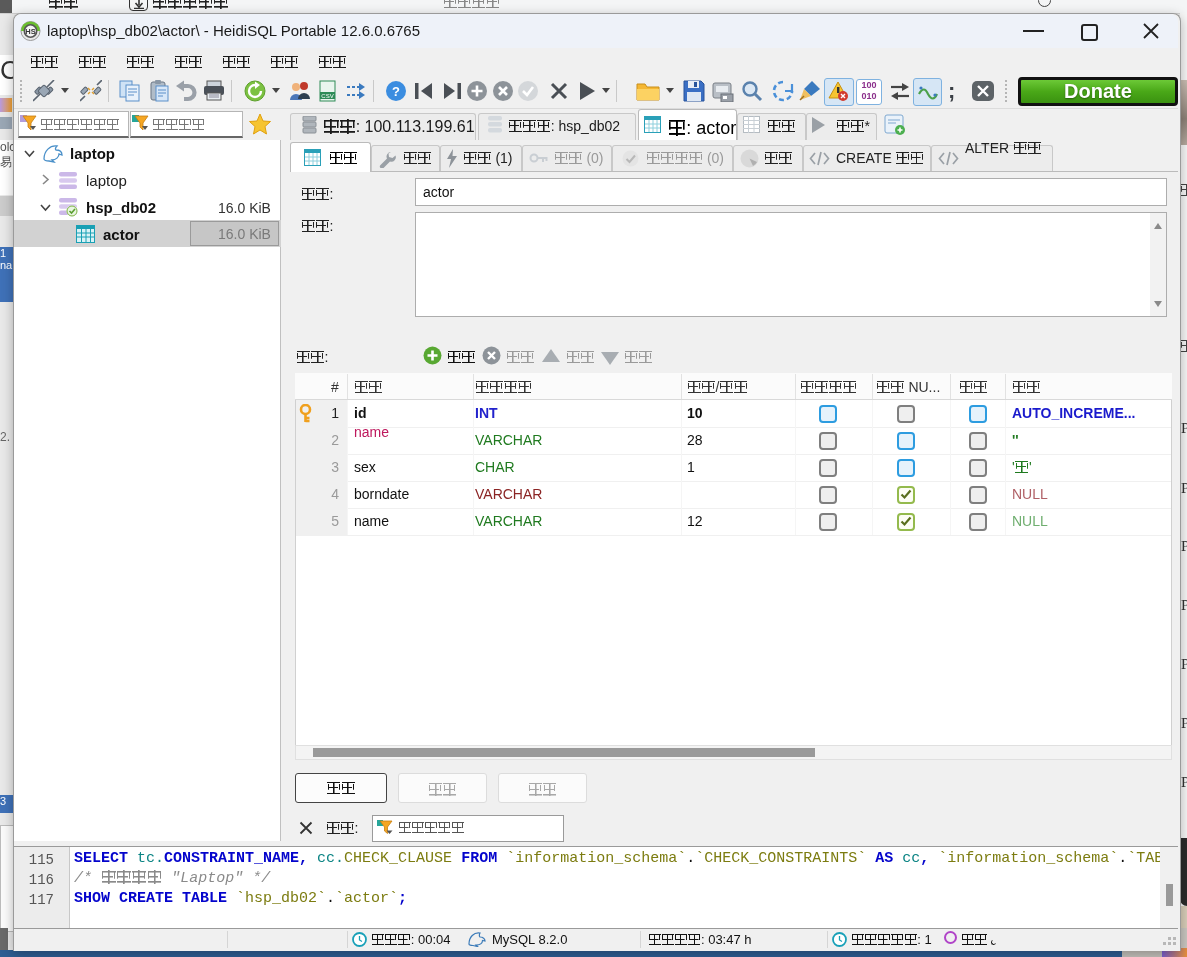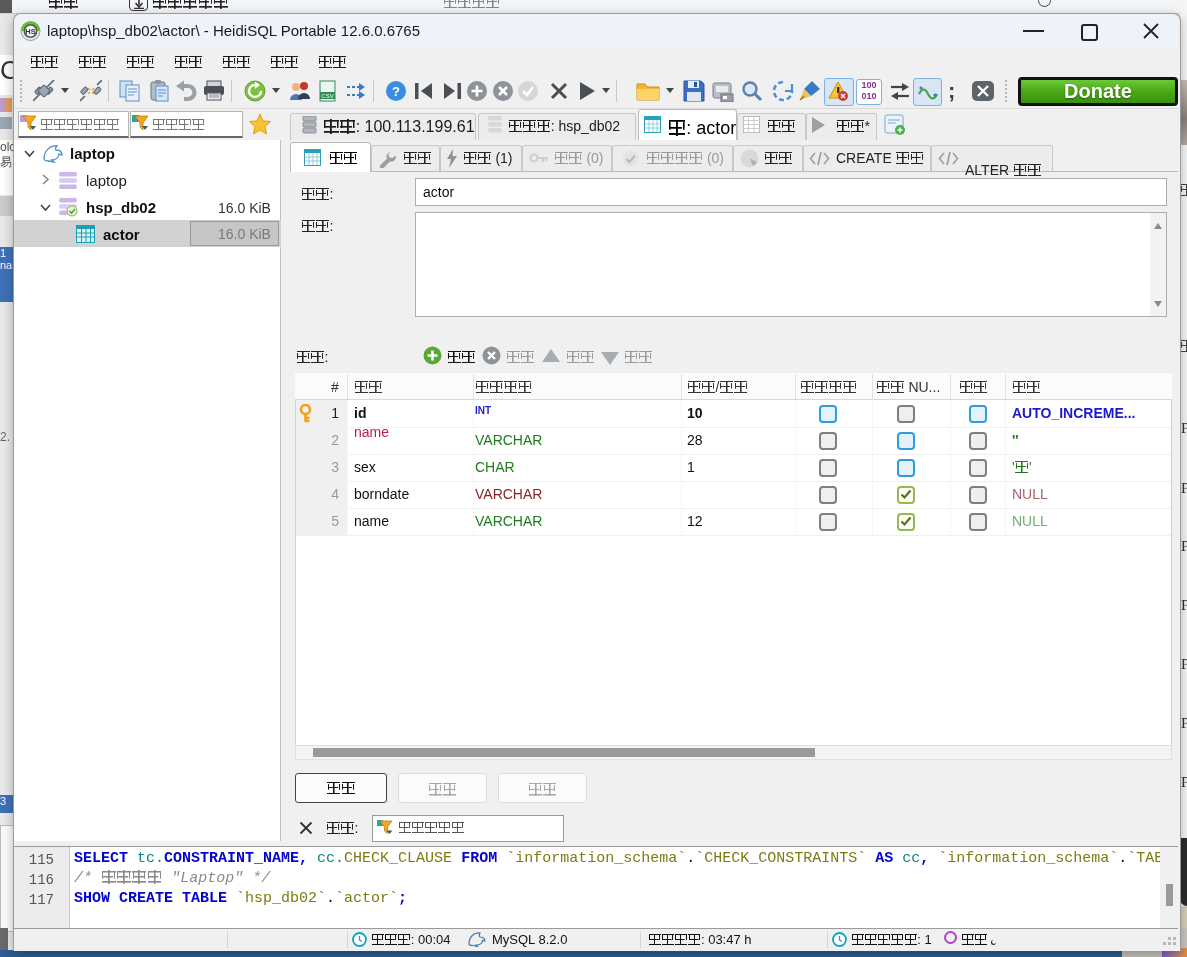--- a/index.html
+++ b/index.html
@@ -374,21 +374,21 @@
     <path d="M9.5 9.5 L17 13 A9 9 0 0 1 13 17 Z" fill="#b0b0b0"></path>
   </svg>
 <div class="a t" style="left:764px;top:150px;font-size:14px;color:#222"><i class="c"></i><i class="c"></i></div>
 <svg class="a" style="left:809px;top:151px" width="21" height="15" viewBox="0 0 21 15">
 <path d="M6 2 L1.5 7.5 L6 13 M15 2 L19.5 7.5 L15 13 M12 1 L9 14" fill="none" stroke="#9aa0a6" stroke-width="1.7"></path>
   </svg>
 <div class="a t" style="left:836px;top:150px;font-size:14px;color:#222">CREATE <i class="c"></i><i class="c"></i></div>
 <svg class="a" style="left:938px;top:151px" width="21" height="15" viewBox="0 0 21 15">
 <path d="M6 2 L1.5 7.5 L6 13 M15 2 L19.5 7.5 L15 13 M12 1 L9 14" fill="none" stroke="#9aa0a6" stroke-width="1.7"></path>
   </svg>
-<div class="a t" style="left:965px;top:162px;font-size:14px;color:#222">ALTER <i class="c"></i><i class="c"></i></div>
+<div class="a t" style="left:965px;top:140px;font-size:14px;color:#222">ALTER <i class="c"></i><i class="c"></i></div>
 <div class="a t" style="left:301px;top:186px;font-size:14px;color:#222"><i class="c"></i><i class="c"></i>:</div>
 <div class="a" style="left:415px;top:178px;width:752px;height:28px;background:#fff;border:1px solid #adadad;box-sizing:border-box"></div>
 <div class="a t" style="left:423px;top:184px;font-size:14px;color:#111">actor</div>
 <div class="a t" style="left:301px;top:218px;font-size:14px;color:#222"><i class="c"></i><i class="c"></i>:</div>
 <div class="a" style="left:415px;top:212px;width:752px;height:105px;background:#fff;border:1px solid #adadad;box-sizing:border-box"></div>
 <div class="a" style="left:1150px;top:213px;width:16px;height:103px;background:#f2f2f2"></div>
 <div class="a" style="left:1154px;top:219px;width:0;height:0;border:4.5px solid transparent;border-bottom:6px solid #8a8a8a"></div>
 <div class="a" style="left:1154px;top:301px;width:0;height:0;border:4.5px solid transparent;border-top:6px solid #8a8a8a"></div>
 <div class="a t" style="left:296px;top:349px;font-size:14px;color:#222"><i class="c"></i><i class="c"></i>:</div>
 <svg class="a" style="left:423px;top:346px" width="19" height="19" viewBox="0 0 19 19">
@@ -434,21 +434,21 @@
 <div class="a" style="left:795px;top:400px;width:1px;height:135px;background:#f5f5f5"></div>
 <div class="a" style="left:872px;top:400px;width:1px;height:135px;background:#f5f5f5"></div>
 <div class="a" style="left:950px;top:400px;width:1px;height:135px;background:#f5f5f5"></div>
 <div class="a" style="left:1005px;top:400px;width:1px;height:135px;background:#f5f5f5"></div>
 <svg class="a" style="left:297px;top:404px" width="17" height="19" viewBox="0 0 17 19">
 <circle cx="8.5" cy="5.5" r="4.5" fill="none" stroke="#f0a01e" stroke-width="2.6"></circle>
 <path d="M8.5 9.5 V18 M8.5 14 h4 M8.5 17 h4" stroke="#f0a01e" stroke-width="2.6" fill="none"></path>
   </svg>
 <div class="a t" style="left:325px;top:405px;width:14px;font-size:14px;color:#222;text-align:right">1</div>
 <div class="a t" style="left:354px;top:405px;font-size:14px;font-weight:bold;color:#111">id</div>
-<div class="a t" style="left:475px;top:405px;font-size:10px;font-weight:bold;color:#2222cc">INT</div>
+<div class="a t" style="left:475px;top:405px;font-size:14px;font-weight:bold;color:#2222cc">INT</div>
 <div class="a t" style="left:687px;top:405px;font-size:14px;font-weight:bold;color:#111">10</div>
 <div class="a t" style="left:325px;top:432px;width:14px;font-size:14px;color:#9a9a9a;text-align:right">2</div>
 <div class="a t" style="left:354px;top:424px;font-size:14px;font-weight:normal;color:#be185d">name</div>
 <div class="a t" style="left:475px;top:432px;font-size:14px;font-weight:normal;color:#1f7a1f">VARCHAR</div>
 <div class="a t" style="left:687px;top:432px;font-size:14px;font-weight:normal;color:#111">28</div>
 <div class="a t" style="left:325px;top:459px;width:14px;font-size:14px;color:#9a9a9a;text-align:right">3</div>
 <div class="a t" style="left:354px;top:459px;font-size:14px;font-weight:normal;color:#111">sex</div>
 <div class="a t" style="left:475px;top:459px;font-size:14px;font-weight:normal;color:#1f7a1f">CHAR</div>
 <div class="a t" style="left:687px;top:459px;font-size:14px;font-weight:normal;color:#111">1</div>
 <div class="a t" style="left:325px;top:486px;width:14px;font-size:14px;color:#9a9a9a;text-align:right">4</div>

